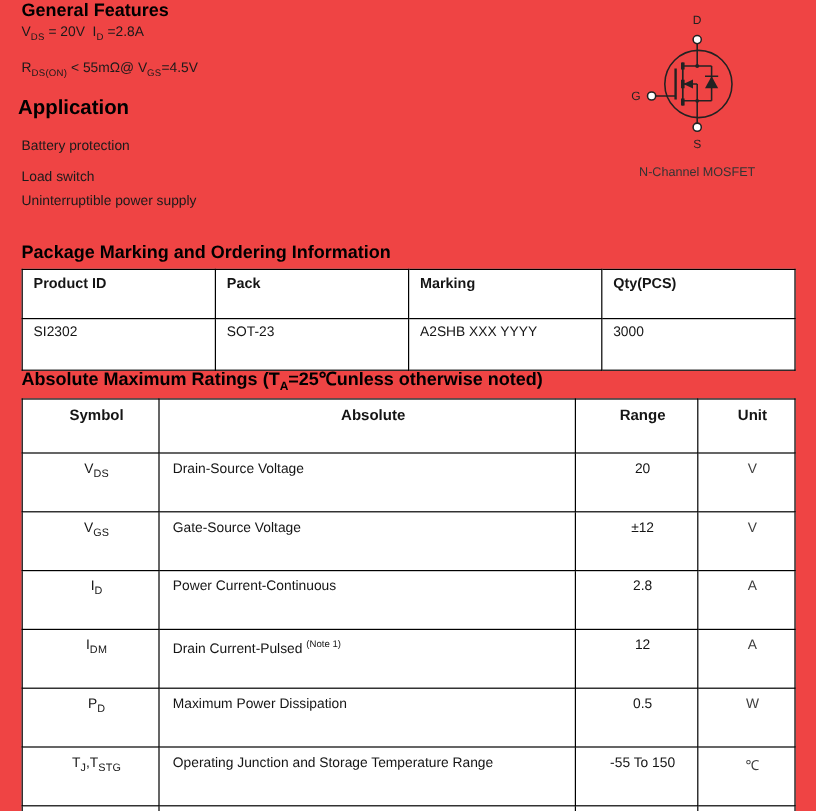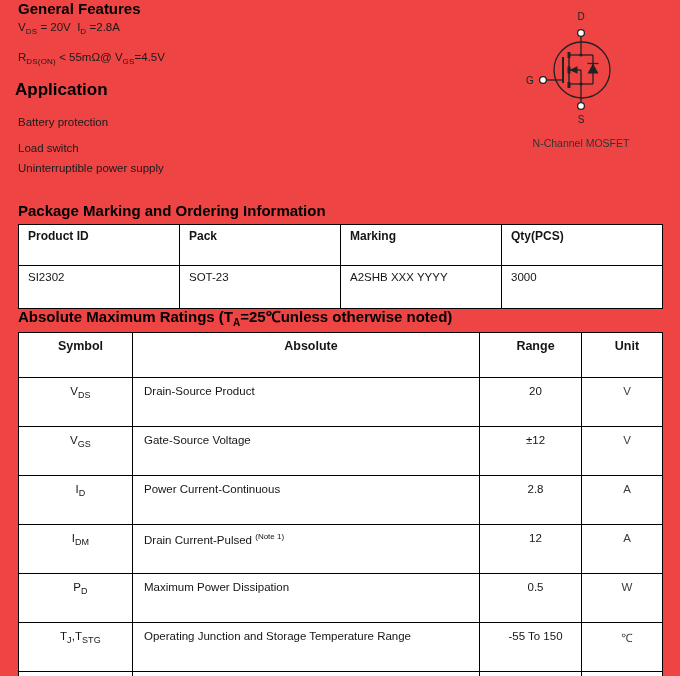--- a/index.html
+++ b/index.html
@@ -128,21 +128,21 @@
       </colgroup>
     <tbody>
         <tr>
       <th>Symbol</th>
       <th>Absolute</th>
       <th>Range</th>
       <th>Unit</th>
     </tr>
     <tr>
       <td class="td-sym"><span>V</span><sub>DS</sub></td>
-      <td class="td-param"><span>Drain-Source Product</span></td>
+      <td class="td-param"><span>Drain-Source Voltage</span></td>
       <td class="td-limit">20</td>
       <td class="td-unit">V</td>
     </tr>
     <tr>
       <td class="td-sym"><span>V</span><sub>GS</sub></td>
       <td class="td-param"><span>Gate-Source Voltage</span></td>
       <td class="td-limit">±12</td>
       <td class="td-unit">V</td>
     </tr>
     <tr>

